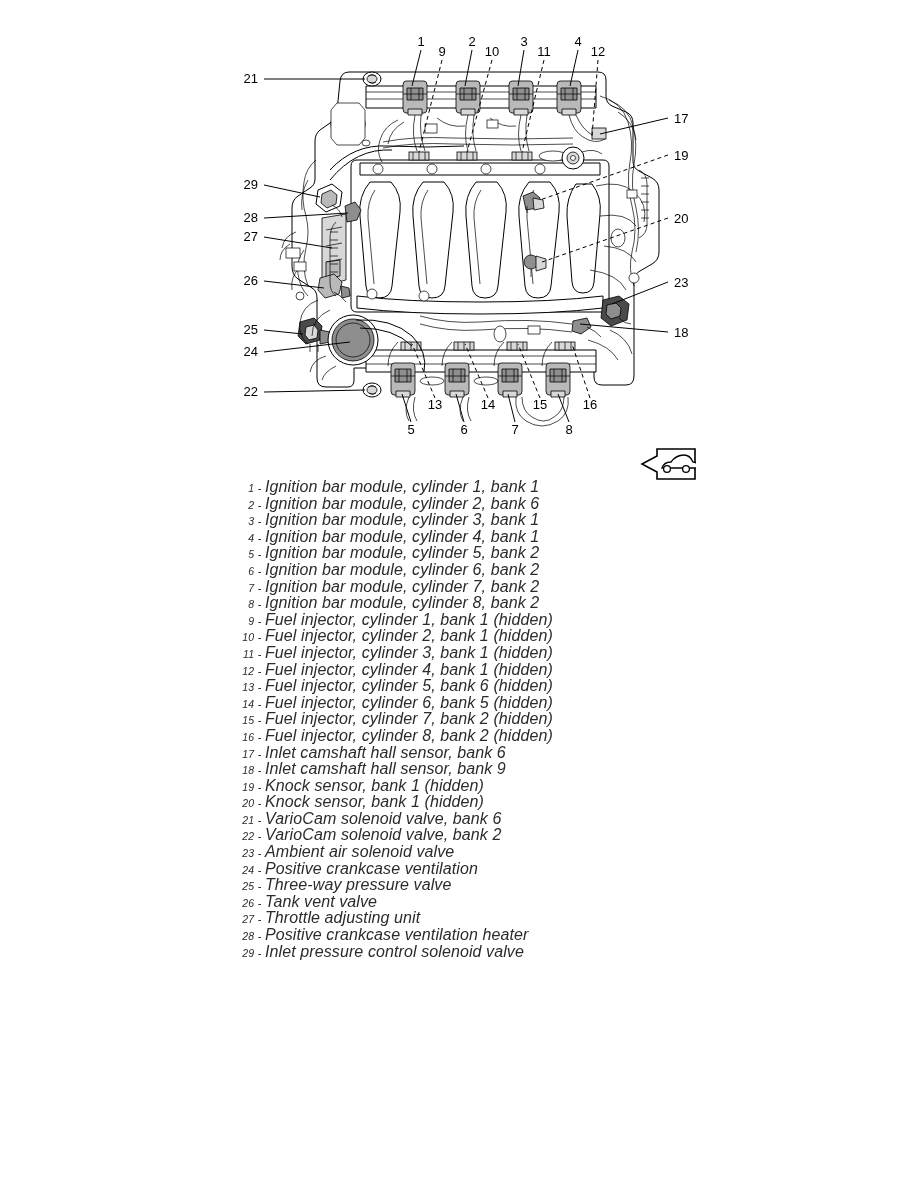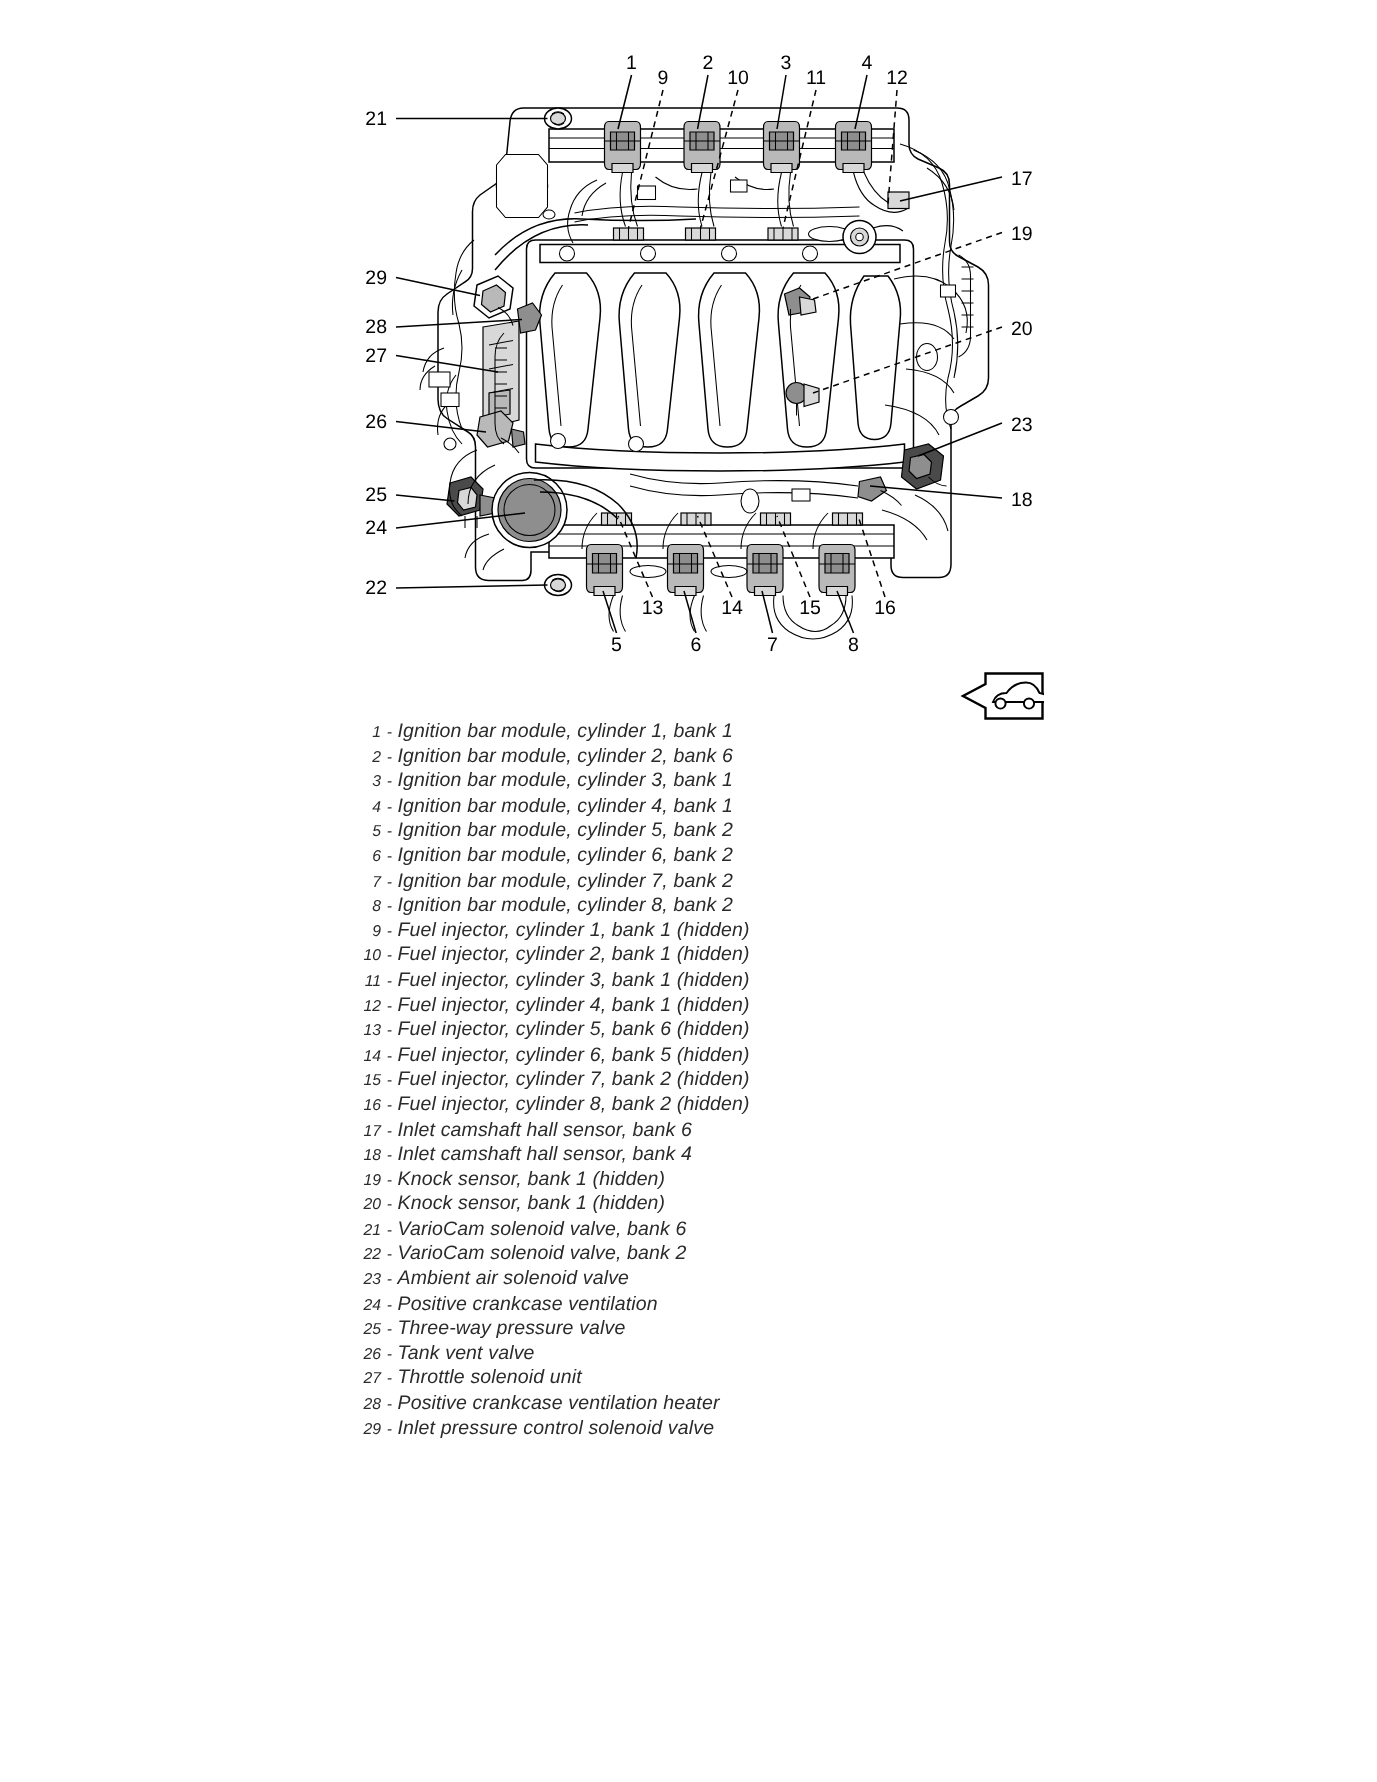--- a/index.html
+++ b/index.html
@@ -66,21 +66,21 @@
     color: #2b2b2b;
   }
   .legend-dash {
     width: 11px;
     text-align: center;
     font-size: 10.5px;
     font-style: italic;
     color: #2b2b2b;
   }
   .legend-text {
-    font-size: 13px;
+    font-size: 16px;
     font-style: italic;
     font-family: "Liberation Sans", sans-serif;
     color: #2b2b2b;
     letter-spacing: 0.1px;
   }
 
   
   .ln        { fill: none; stroke: #000; stroke-width: 1; }
   .ln-thin   { fill: none; stroke: #000; stroke-width: 0.7; }
   .leader    { fill: none; stroke: #000; stroke-width: 1; }
@@ -606,21 +606,21 @@
         <span class="legend-text">Fuel injector, cylinder 8, bank 2 (hidden)</span>
       </div>
       <div class="legend-row">
         <span class="legend-num">17</span>
         <span class="legend-dash">-</span>
         <span class="legend-text">Inlet camshaft hall sensor, bank 6</span>
       </div>
       <div class="legend-row">
         <span class="legend-num">18</span>
         <span class="legend-dash">-</span>
-        <span class="legend-text">Inlet camshaft hall sensor, bank 4</span>
+        <span class="legend-text">Inlet camshaft hall sensor, bank 9</span>
       </div>
       <div class="legend-row">
         <span class="legend-num">19</span>
         <span class="legend-dash">-</span>
         <span class="legend-text">Knock sensor, bank 1 (hidden)</span>
       </div>
       <div class="legend-row">
         <span class="legend-num">20</span>
         <span class="legend-dash">-</span>
         <span class="legend-text">Knock sensor, bank 1 (hidden)</span>
@@ -651,21 +651,21 @@
         <span class="legend-text">Three-way pressure valve</span>
       </div>
       <div class="legend-row">
         <span class="legend-num">26</span>
         <span class="legend-dash">-</span>
         <span class="legend-text">Tank vent valve</span>
       </div>
       <div class="legend-row">
         <span class="legend-num">27</span>
         <span class="legend-dash">-</span>
-        <span class="legend-text">Throttle solenoid unit</span>
+        <span class="legend-text">Throttle adjusting unit</span>
       </div>
       <div class="legend-row">
         <span class="legend-num">28</span>
         <span class="legend-dash">-</span>
         <span class="legend-text">Positive crankcase ventilation heater</span>
       </div>
       <div class="legend-row">
         <span class="legend-num">29</span>
         <span class="legend-dash">-</span>
         <span class="legend-text">Inlet pressure control solenoid valve</span>

